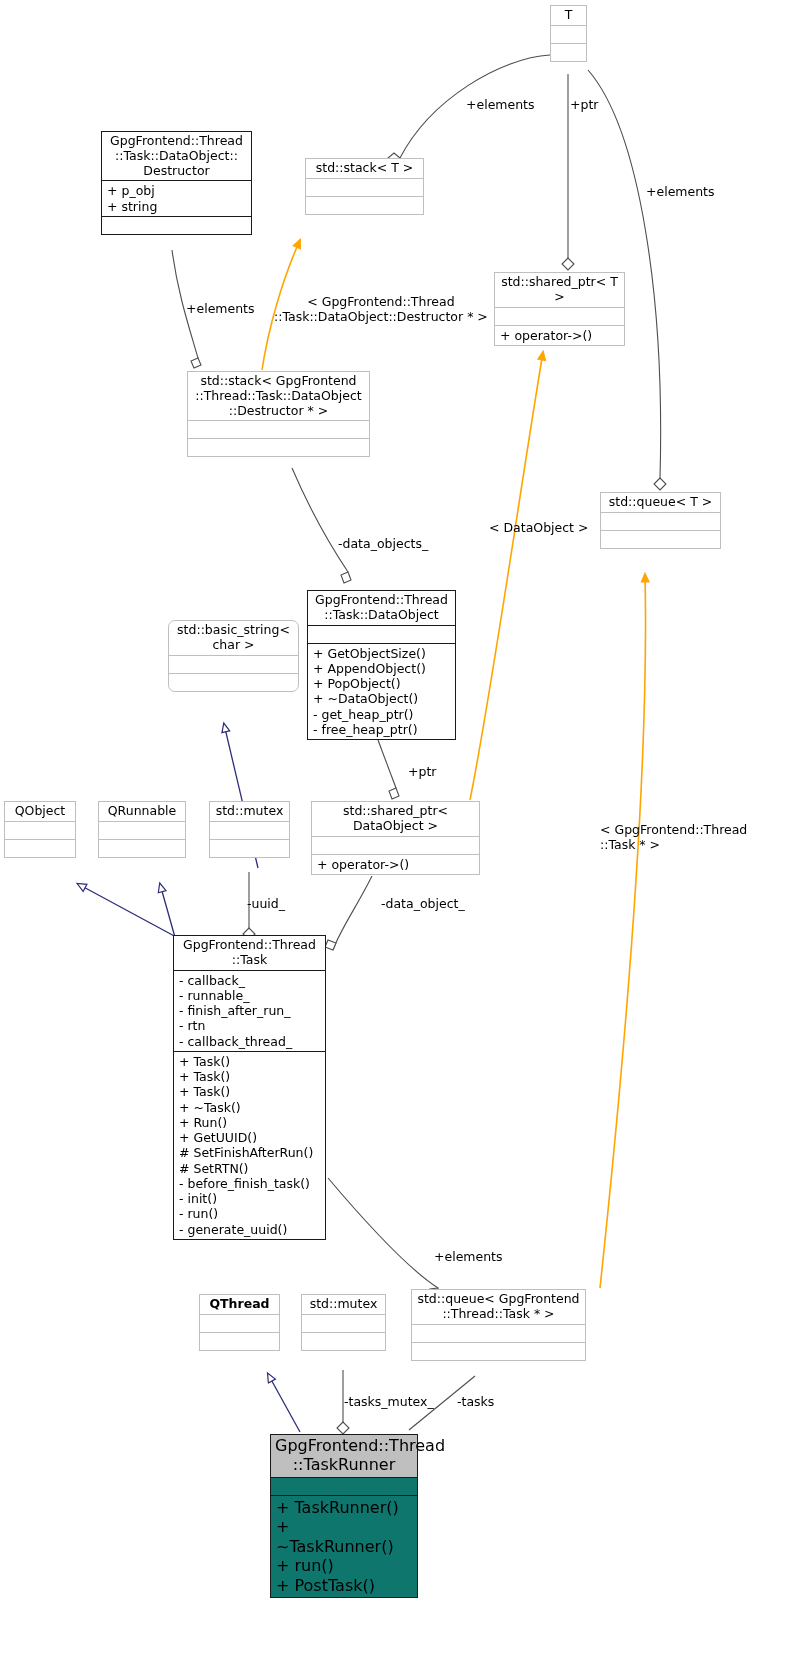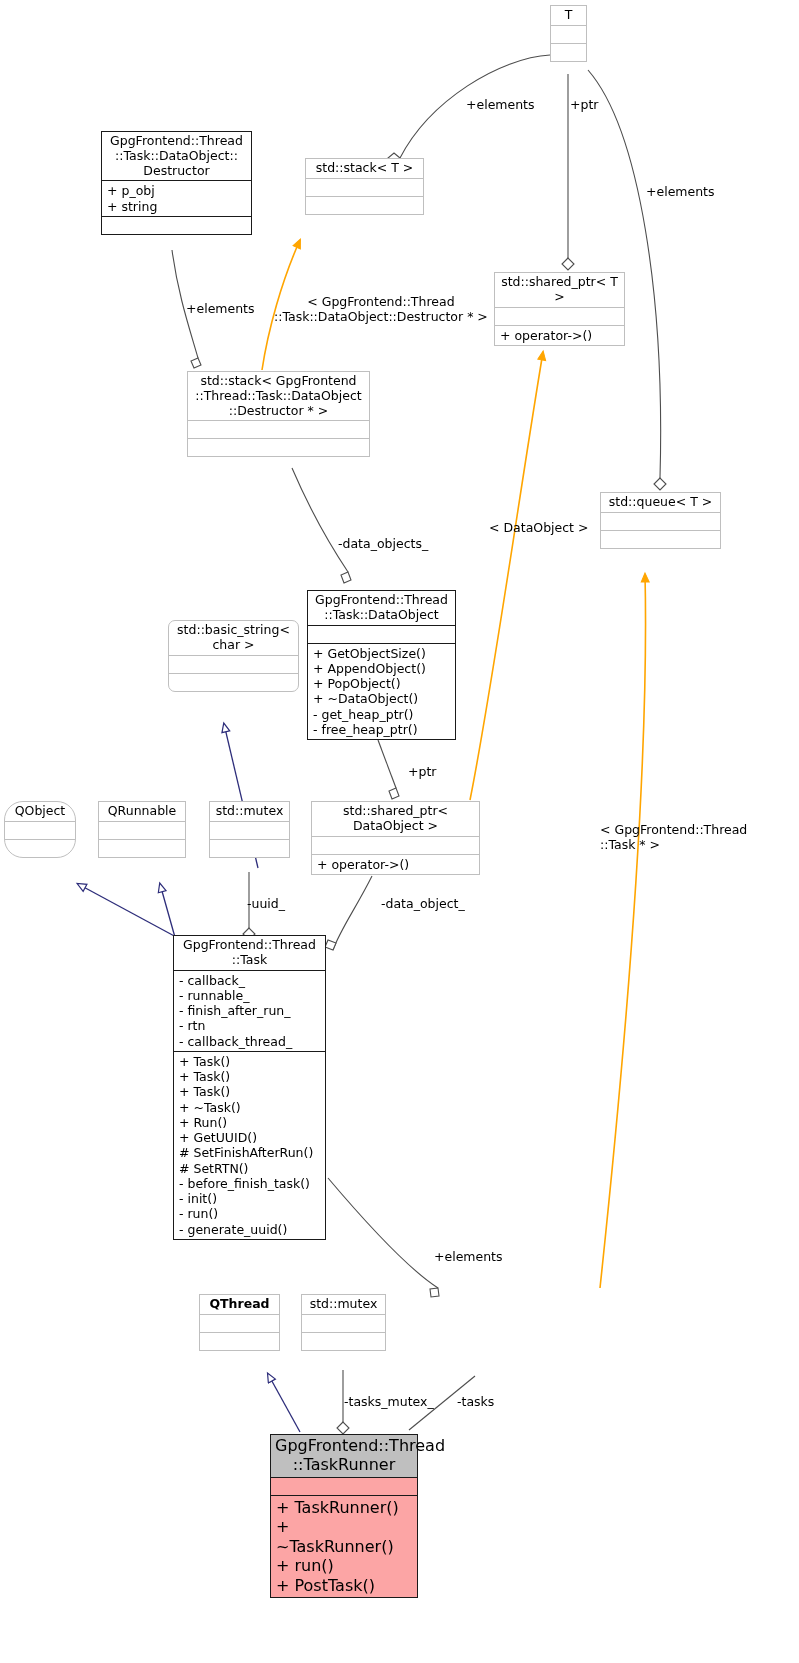--- a/index.html
+++ b/index.html
@@ -30,21 +30,21 @@
   .node.lib .compart{font-size:12.5px;}
 
   
   .node.own{border:1px solid #1a1a1a;}
   .node.own .compart{border-top:1px solid #1a1a1a;}
   .node.own .title{font-size:12.5px;}
   .node.own .compart{font-size:12.5px;}
 
   
   .node.focus{border:1px solid #1a1a1a;background:#bfbfbf;}
-  .node.focus .compart{border-top:1px solid #1a1a1a;background:#fca5a5;}
+  .node.focus .compart{border-top:1px solid #1a1a1a;background:#0f766e;}
   .node.focus .title{background:#bfbfbf;}
 
   .edge-label{
     position:absolute;
     font-size:12.5px;
     color:#000000;
     white-space:pre-line;
     line-height:1.18;
   }
   .edge-label.tmpl{color:#000000;}
@@ -195,21 +195,21 @@
 - free_heap_ptr()</div>
   </div>
 
   <div class="node lib" style="left:168px;top:620px;width:131px;border-radius:7px;">
     <div class="title">std::basic_string&lt;
 char &gt;</div>
     <div class="compart empty"></div>
     <div class="compart empty"></div>
   </div>
 
-  <div class="node lib" style="left:4px;top:801px;width:72px;border-radius:19px;">
+  <div class="node lib" style="left:4px;top:801px;width:72px;">
     <div class="title">QObject</div>
     <div class="compart empty"></div>
     <div class="compart empty"></div>
   </div>
 
   <div class="node lib" style="left:98px;top:801px;width:88px;">
     <div class="title">QRunnable</div>
     <div class="compart empty"></div>
     <div class="compart empty"></div>
   </div>
@@ -253,20 +253,26 @@
     <div class="compart empty"></div>
     <div class="compart empty"></div>
   </div>
 
   <div class="node lib" style="left:301px;top:1294px;width:85px;">
     <div class="title">std::mutex</div>
     <div class="compart empty"></div>
     <div class="compart empty"></div>
   </div>
 
+  <div class="node lib" style="left:411px;top:1289px;width:175px;">
+    <div class="title">std::queue&lt; GpgFrontend
+::Thread::Task * &gt;</div>
+    <div class="compart empty"></div>
+    <div class="compart empty"></div>
+  </div>
 
   <div class="node focus" style="left:270px;top:1434px;width:148px;">
     <div class="title">GpgFrontend::Thread
 ::TaskRunner</div>
     <div class="compart empty"></div>
     <div class="compart">+ TaskRunner()
 + ~TaskRunner()
 + run()
 + PostTask()</div>
   </div>

